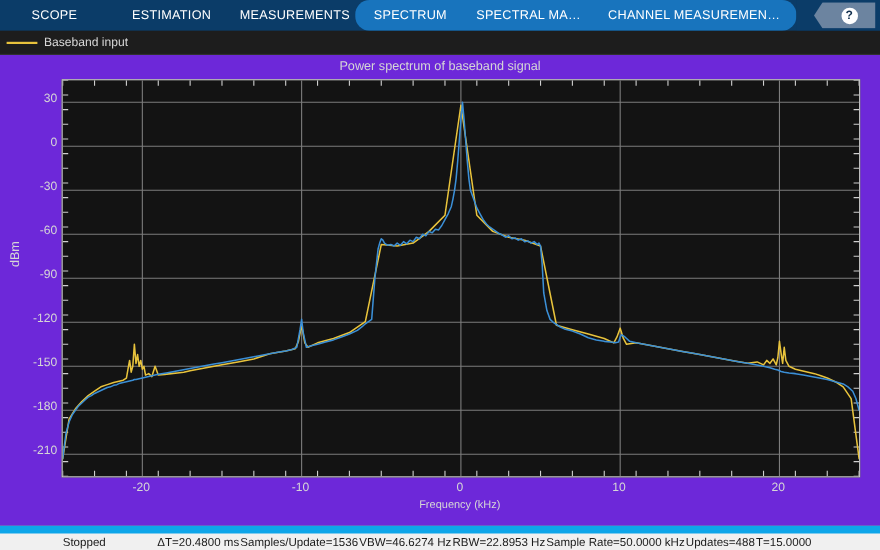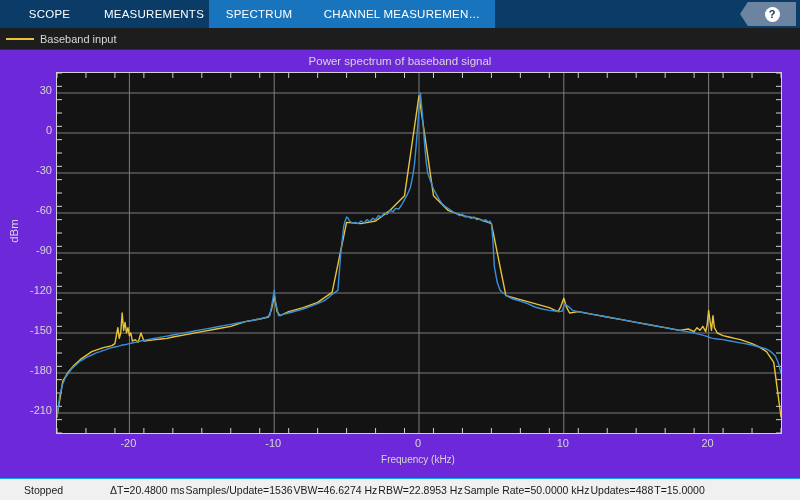--- a/index.html
+++ b/index.html
@@ -48,20 +48,21 @@
     height: 28px;
   }
   .tabbar-fill {
     flex: 1 1 auto;
     background: #0b3c68;
   }
   .tabbar-zone-blue {
     background: #1874bd;
     display: flex;
     align-items: stretch;
+    border-radius: 13px;
   }
   .help-wrap {
     position: absolute;
     right: 4px;
     top: 2px;
     width: 56px;
     height: 24px;
     display: flex;
     align-items: center;
     justify-content: center;
@@ -176,26 +177,27 @@
     transform: translateX(-50%);
     white-space: nowrap;
   }
 
   
   .statusbar {
     position: absolute;
     left: 0; bottom: 0;
     width: 800px; height: 22px;
     background: #f0f0f0;
-    border-top: 1px solid #0ea5e9;
+    border-top: 7px solid #0ea5e9;
     display: flex;
     align-items: center;
     box-sizing: border-box;
     color: #1a1a1a;
     font-size: 10.5px;
+    padding-left: 33px;
   }
   .status-state {
     padding-left: 24px;
     width: 110px;
     box-sizing: border-box;
   }
   .status-fields {
     display: flex;
     align-items: center;
     gap: 1px;
@@ -204,24 +206,26 @@
   }
 </style>
 </head>
 <body>
 
 <div id="app">
 
   <div class="tabbar">
     <div class="tabbar-left" id="tabs-left">
         <div class="tab" style="width: 99px;">SCOPE</div>
+        <div class="tab" style="width: 114px;">ESTIMATION</div>
         <div class="tab" style="width: 110px;">MEASUREMENTS</div>
       </div>
     <div class="tabbar-zone-blue" id="tabs-right">
         <div class="tab" style="width: 100px;">SPECTRUM</div>
+        <div class="tab" style="width: 115px;">SPECTRAL MA…</div>
         <div class="tab" style="width: 186px;">CHANNEL MEASUREMEN…</div>
       </div>
     <div class="tabbar-fill"></div>
     <div class="help-wrap">
       <div class="help-shape"></div>
       <div class="help-circle">?</div>
     </div>
   </div>
 
   <div class="legend">

